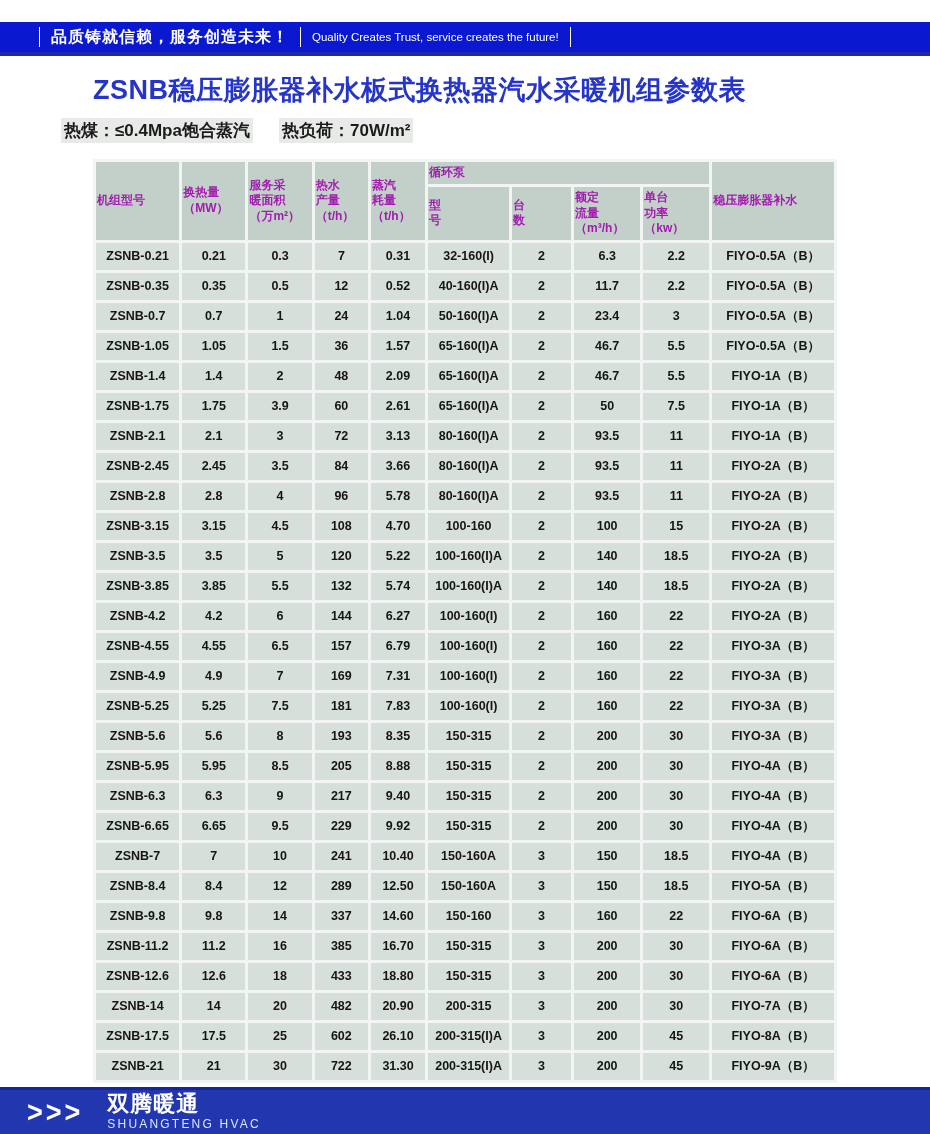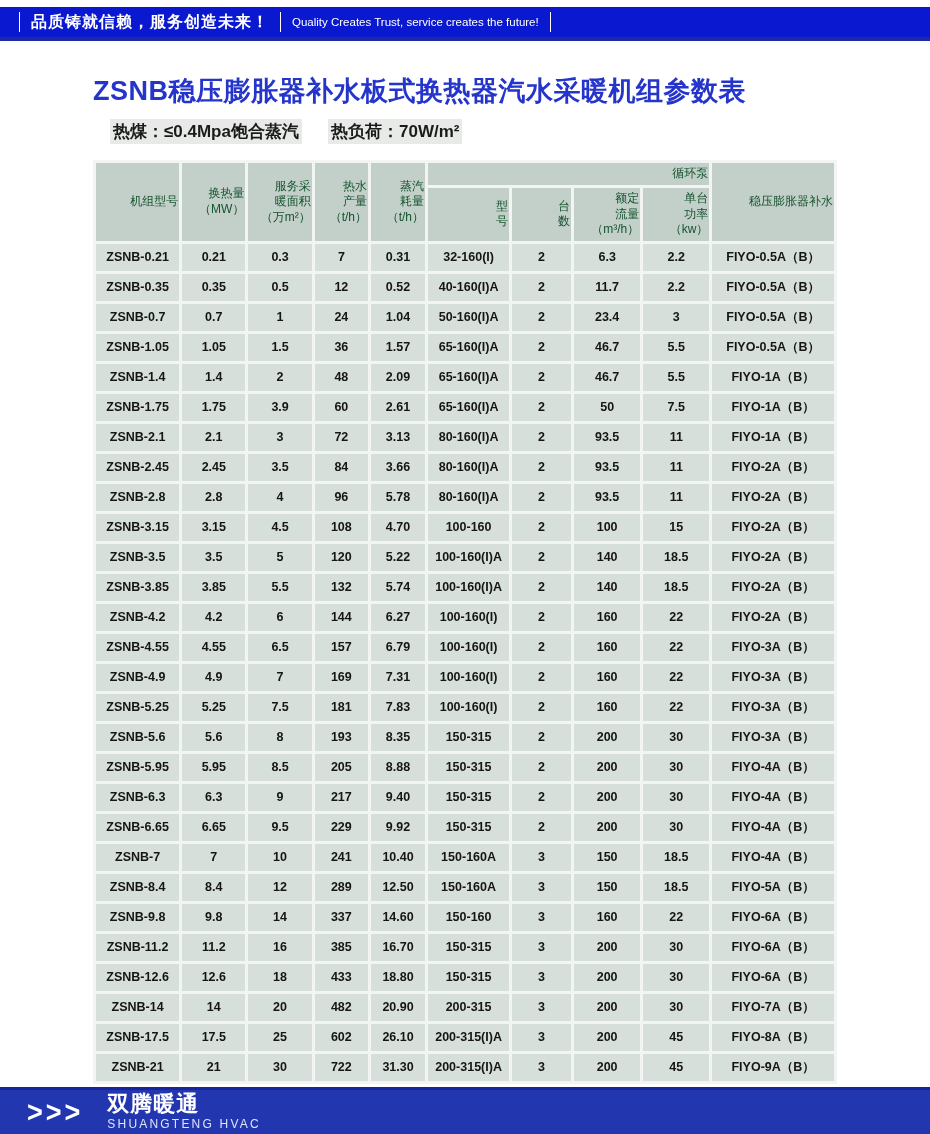--- a/index.html
+++ b/index.html
@@ -4,63 +4,63 @@
 <style>
   * { margin: 0; padding: 0; box-sizing: border-box; }
   html, body { background: #ffffff; }
   body {
     width: 930px; height: 1134px;
     font-family: "Liberation Sans", "DejaVu Sans", sans-serif;
     position: relative; overflow: hidden;
   }
   
   .topbar {
-    margin-top: 7px;
+    margin-top: 22px;
     width: 930px; height: 34px;
     background: #0a19cf;
     border-bottom: 4px solid #1c2aa8;
     display: flex; align-items: center;
     color: #ffffff;
-    padding-left: 8px;
+    padding-left: 28px;
   }
   .topbar .vline {
     width: 1px; height: 20px; background: #ffffff;
     margin: 0 11px; flex: 0 0 auto;
   }
   .slogan-cn { font-size: 16px; font-weight: bold; letter-spacing: 1px;
                font-family: "Liberation Serif", "DejaVu Serif", serif; }
   .slogan-en { font-size: 11.5px; font-weight: normal; }
 
   
   .title {
-    margin: 32px 0 0 93px;
+    margin: 16px 0 0 93px;
     color: #2535cc;
     font-size: 27px; font-weight: bold;
     letter-spacing: 0.5px;
   }
   .conditions {
-    margin: 10px 0 0 110px;
+    margin: 10px 0 0 61px;
     font-size: 17px; font-weight: bold; color: #1b1b1b;
     display: flex; gap: 26px;
   }
   .conditions span.seg { background: #e8eae8; padding: 1px 3px; }
 
   
   table.params {
     margin: 16px 0 0 93px;
     width: 744px;
     border-collapse: separate;
     border-spacing: 3px;
     background: #f3f5f4;
     table-layout: fixed;
   }
   table.params th {
     background: #c3cfc9;
-    font-size: 12px; font-weight: normal; color: #14532d;
-    text-align: right; vertical-align: middle;
+    font-size: 12px; font-weight: bold; color: #a21caf;
+    text-align: left; vertical-align: middle;
     white-space: pre-line; line-height: 1.3;
     padding: 3px 1px;
   }
   table.params th.group { height: 22px; padding: 1px; }
   table.params td {
     background: #d7dfda;
     font-size: 12.5px; font-weight: bold; color: #151515;
     text-align: center; vertical-align: middle;
     height: 27px; padding: 0 2px;
     white-space: nowrap; overflow: hidden;

